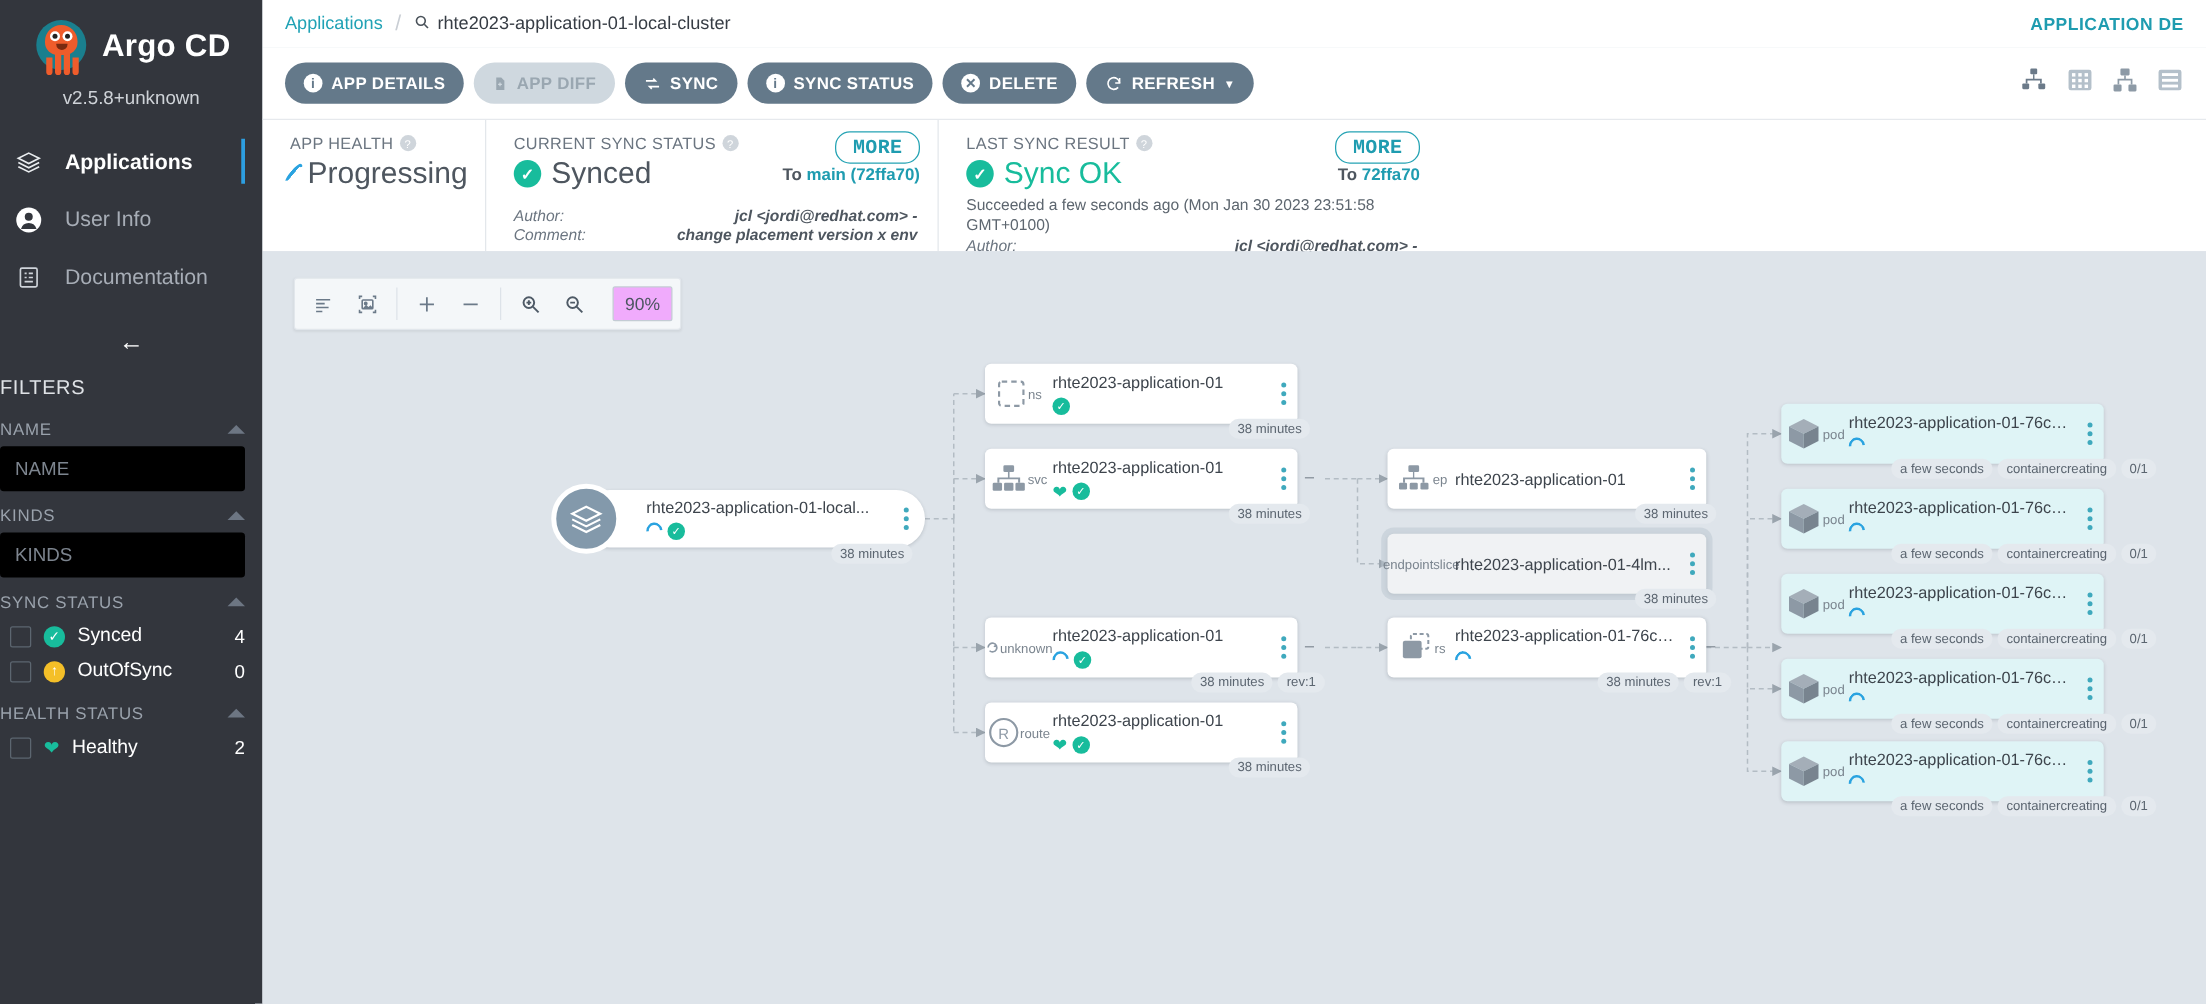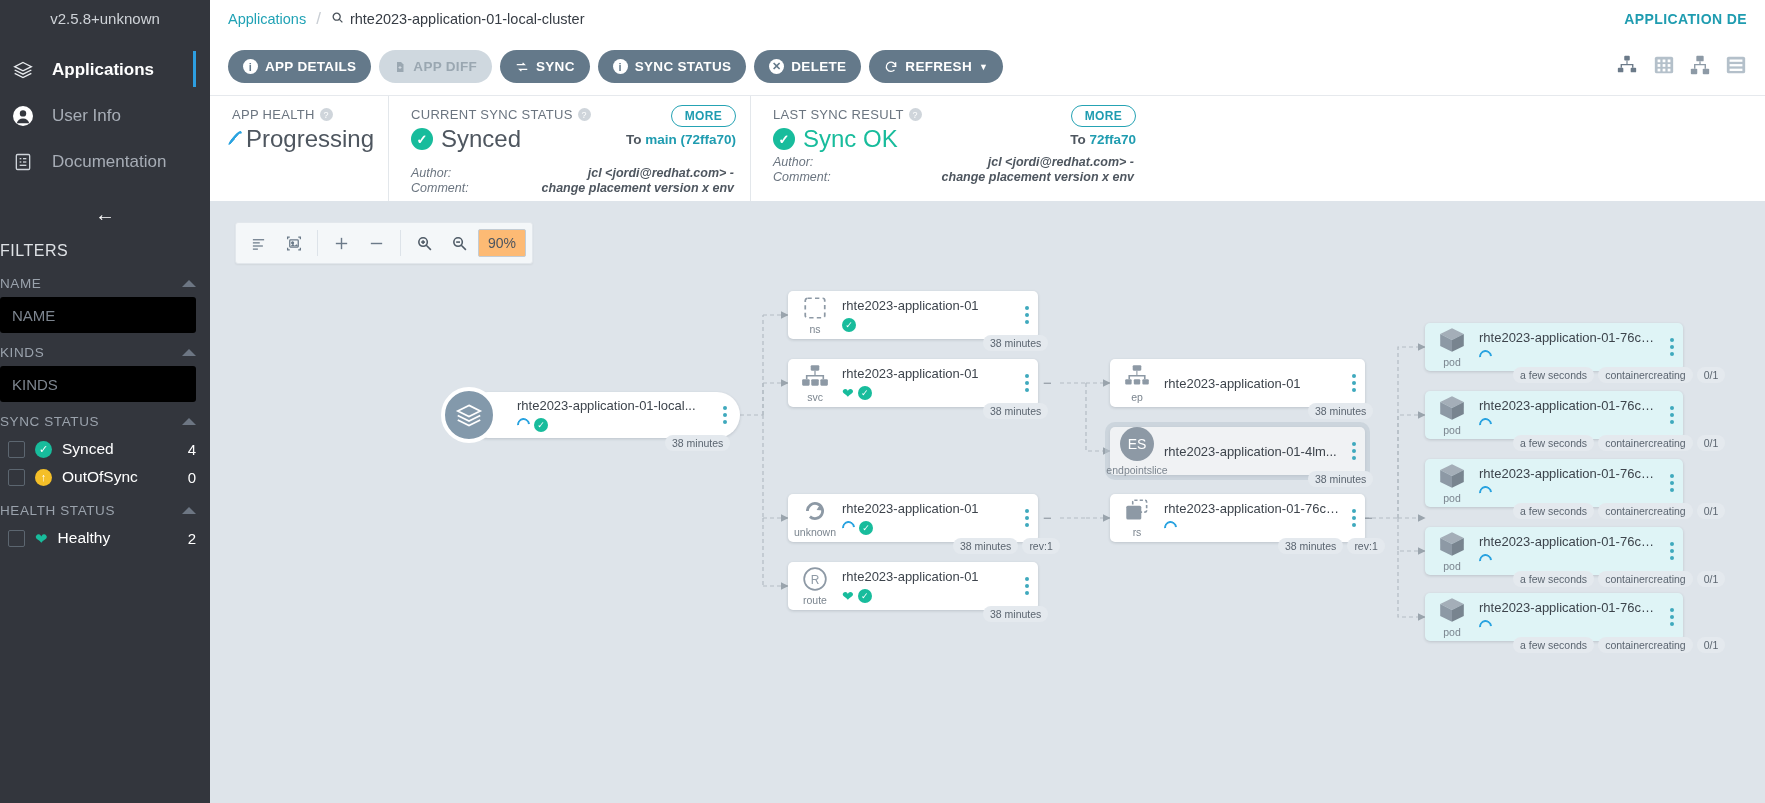--- a/index.html
+++ b/index.html
@@ -120,54 +120,54 @@
     border: 3px solid #2aa3e0; border-right-color: transparent; border-bottom-color: transparent;
     transform: rotate(40deg);
   }
   .ok-check {
     width: 22px; height: 22px; border-radius: 50%; background: #18bc9c; color: #fff;
     display: inline-flex; align-items: center; justify-content: center; font-size: 13px; font-weight: bold;
   }
   .more-pill {
     position: absolute; right: 14px; top: 9px;
     border: 1px solid #25a3b4; color: #1f9cb0; border-radius: 12px;
-    font-size: 12px; font-weight: bold; padding: 3px 13px; background: #fff; cursor: pointer; letter-spacing: .3px;
+    font-size: 16px; font-weight: bold; padding: 3px 13px; background: #fff; cursor: pointer; letter-spacing: .3px; font-family: Liberation Mono, monospace;
   }
   .to-rev { position: absolute; right: 14px; top: 36px; font-size: 13.5px; font-weight: bold; color: #4e565f; }
   .to-rev .lnk { color: #1f9cb0; }
   .kv { display: flex; font-size: 12.5px; color: #6b7580; margin-top: 13px; font-style: italic; }
   .kv .k { width: 86px; }
   .kv .v { flex: 1; text-align: right; color: #4e565f; font-weight: bold; }
   .succ-line { font-size: 12.5px; color: #5d666f; margin-top: 4px; line-height: 1.25; width: 345px; }
 
   
   .canvas { position: absolute; left: 0; top: 201px; right: 0; bottom: 0; background: #dee4ea; overflow: hidden; }
 
   .gtoolbar {
     position: absolute; left: 25px; top: 21px; height: 42px;
     background: #f4f7f9; border: 1px solid #e2e7ec; border-radius: 3px;
     display: flex; align-items: center; padding: 0 6px; gap: 2px;
     box-shadow: 0 1px 2px rgba(0,0,0,.06);
   }
   .gt-btn { width: 33px; height: 34px; display: flex; align-items: center; justify-content: center; cursor: pointer; color: #6b7a89; }
   .gt-div { width: 1px; height: 26px; background: #dde3e9; margin: 0 5px; }
   .zoomval {
-    border: 1px solid #c3ccd4; background: #fdba74; border-radius: 2px;
-    font-size: 14px; color: #4c5560; padding: 5px 9px; margin-left: 0; min-width: 44px; text-align: center;
+    border: 1px solid #c3ccd4; background: #f0abfc; border-radius: 2px;
+    font-size: 14px; color: #4c5560; padding: 5px 9px; margin-left: 12px; min-width: 44px; text-align: center;
   }
 
   
   .node {
     position: absolute; background: #fff; border-radius: 5px;
     box-shadow: 0 1px 3px rgba(40,50,60,.18);
     display: flex; align-items: center;
   }
   .node.pod { background: #dff4f6; }
   .node.hl { background: #f0f2f4; box-shadow: 0 0 0 5px rgba(190,200,210,.55), 0 1px 3px rgba(40,50,60,.2); }
-  .node-ico { width: 54px; flex: 0 0 54px; display: flex; flex-direction: column; align-items: center; justify-content: center; }
+  .node-ico { width: 54px; flex: 0 0 54px; display: flex; flex-direction: row; align-items: center; justify-content: center; }
   .node-kind { font-size: 10.5px; color: #7b858f; margin-top: 2px; }
   .node-body { flex: 1; padding-right: 4px; min-width: 0; }
   .node-title { font-size: 13px; color: #3d444c; white-space: nowrap; overflow: hidden; text-overflow: ellipsis; }
   .node-status { display: flex; align-items: center; gap: 4px; margin-top: 4px; height: 16px; }
   .kebab { width: 22px; flex: 0 0 22px; display: flex; flex-direction: column; align-items: center; gap: 3px; cursor: pointer; }
   .kebab i { width: 4px; height: 4px; border-radius: 50%; background: #3fa9bd; display: block; }
   .chip {
     position: absolute; background: #e4e9ee; color: #5b6570; font-size: 10.5px;
     border-radius: 9px; padding: 2px 7px; white-space: nowrap;
   }
@@ -191,20 +191,34 @@
     position: absolute; width: 13px; height: 13px; display:flex; align-items:center; justify-content:center;
     color: #8b949d; font-size: 15px; line-height: 1;
   }
 </style>
 </head>
 <body>
 
 <div class="app">
 
   <div class="sidebar">
+    <div class="brand">
+      <div class="octo">
+        <div class="octo-ring"></div>
+        <div class="octo-leg" style="left:11px;"></div>
+        <div class="octo-leg" style="left:18px; height:17px;"></div>
+        <div class="octo-leg" style="left:25px; height:17px;"></div>
+        <div class="octo-leg" style="left:32px;"></div>
+        <div class="octo-head"></div>
+        <div class="octo-eye l"></div>
+        <div class="octo-eye r"></div>
+        <div class="octo-mouth"></div>
+      </div>
+      <div class="brand-name">Argo CD</div>
+    </div>
     <div class="version">v2.5.8+unknown</div>
 
     <div class="nav">
       <div class="nav-item active">
         <span class="nav-icon">
           <svg width="22" height="20" viewBox="0 0 24 24" fill="none" stroke="#e9ecef" stroke-width="1.6">
             <polygon points="12,3 22,8 12,13 2,8"></polygon>
               <polyline points="2,12 12,17 22,12"></polyline>
               <polyline points="2,16 12,21 22,16"></polyline>
           </svg>
@@ -434,20 +448,21 @@
           <span class="q-mark">?</span>
         </div>
         <div class="more-pill">MORE</div>
         <div class="sp-val">
           <span class="ok-check">✓</span>
           <span class="sp-val-text ok">Sync OK</span>
         </div>
         <div class="to-rev">
           <span>To </span><span class="lnk">72ffa70</span>
         </div>
+        <div class="succ-line">Succeeded a few seconds ago (Mon Jan 30 2023 23:51:58 GMT+0100)</div>
         <div class="kv" style="margin-top:2px;">
           <span class="k">Author:</span>
           <span class="v">jcl &lt;jordi@redhat.com&gt; -</span>
         </div>
         <div class="kv" style="margin-top:1px;">
           <span class="k">Comment:</span>
           <span class="v">change placement version x env</span>
         </div>
       </div>
     </div>

